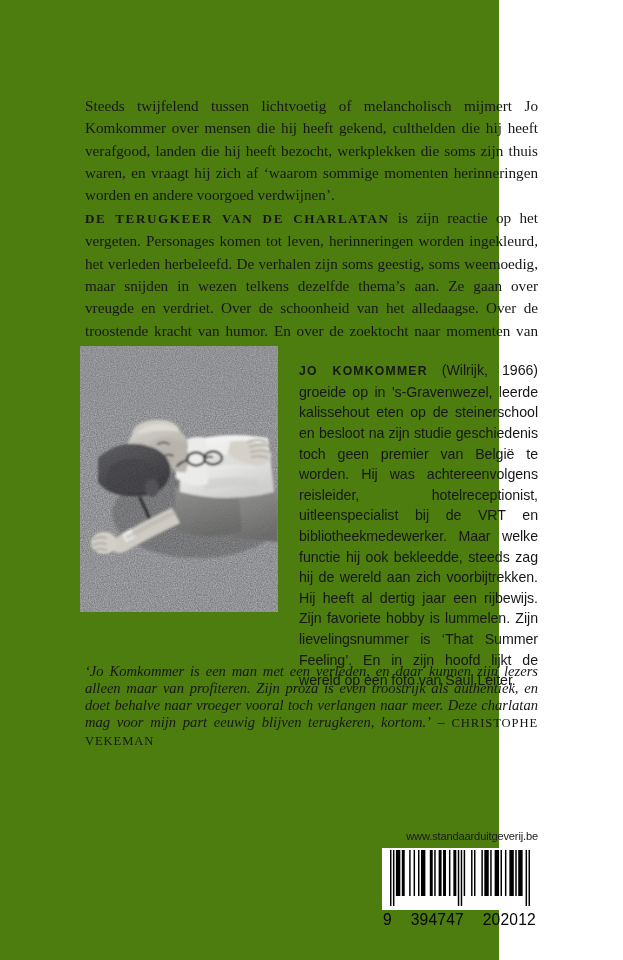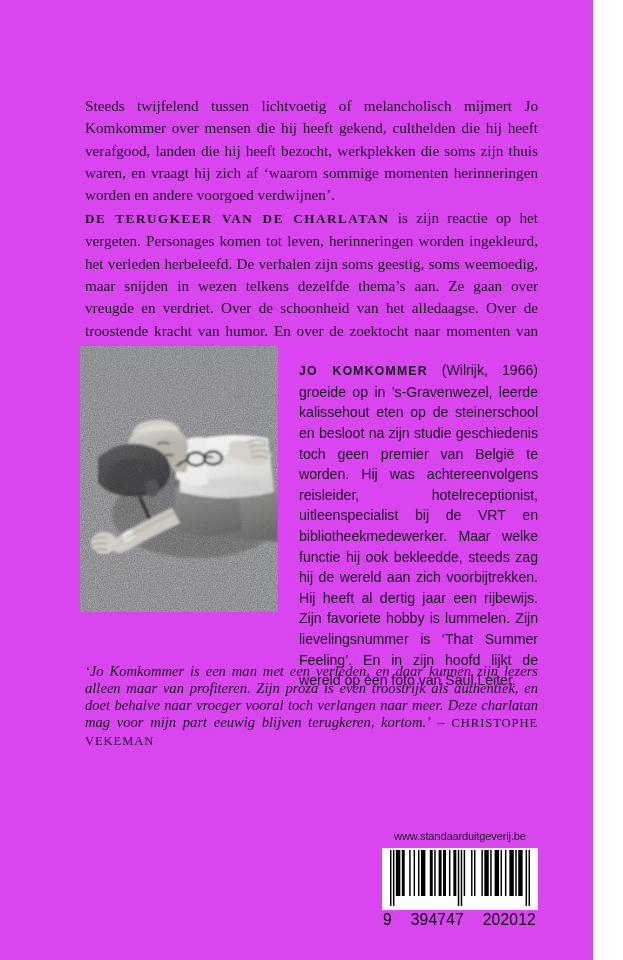--- a/index.html
+++ b/index.html
@@ -12,23 +12,23 @@
     height: 960px;
     position: relative;
     font-family: "Liberation Serif", serif;
     color: #1a1a1a;
     overflow: hidden;
   }
 
   .page {
     position: absolute;
     left: 0; top: 0;
-    width: 593px;
+    width: 499px;
     height: 960px;
-    background: #d946ef;
+    background: #4d7c0f;
   }
 
   
   .blurb {
     position: absolute;
     left: 85px;
     width: 453px;
     font-family: "Liberation Serif", serif;
     font-size: 15.2px;
     line-height: 22.3px;
@@ -122,21 +122,21 @@
   .barcode-block {
     position: absolute;
     left: 382px;
     top: 830px;
     width: 156px;
   }
   .publisher-url {
     font-family: "Liberation Sans", sans-serif;
     font-size: 11.1px;
     color: #1a1a1a;
-    text-align: center;
+    text-align: right;
     letter-spacing: -0.15px;
     margin: 0 0 6px 0;
     white-space: nowrap;
   }
   .barcode-svg { display: block; }
   .isbn-row {
     font-family: "Liberation Sans", sans-serif;
     font-size: 15.6px;
     color: #050505;
     display: flex;

